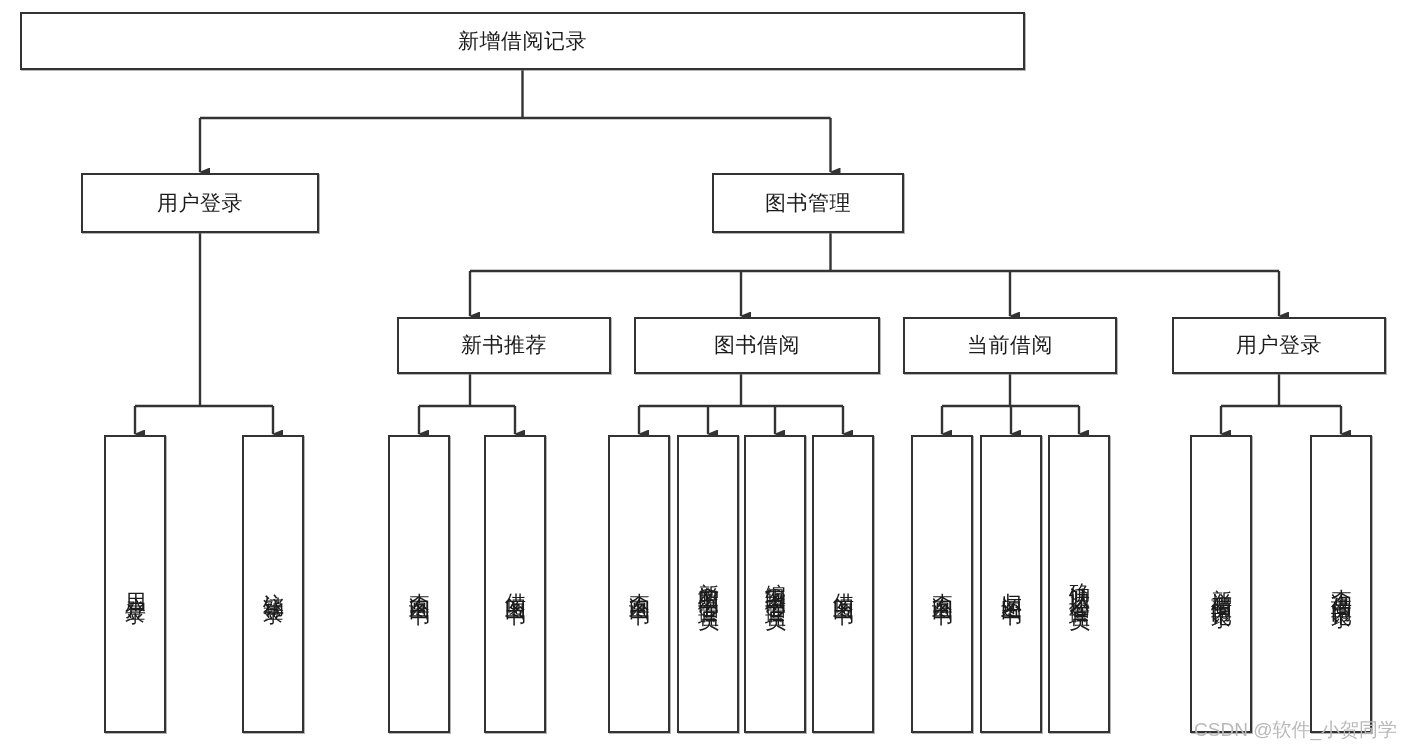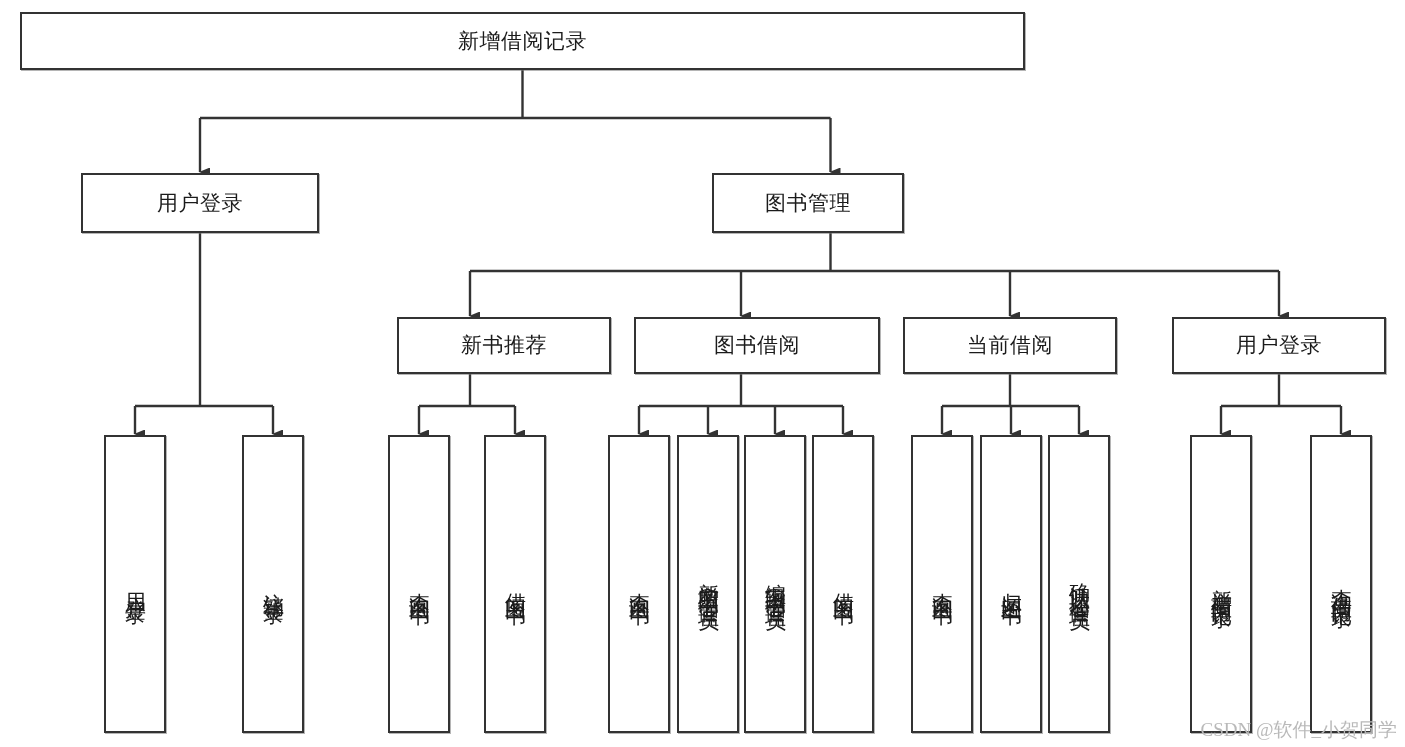--- a/index.html
+++ b/index.html
@@ -60,21 +60,21 @@
     height: 747px;
     pointer-events: none;
   }
   .watermark {
     position: absolute;
     right: 8px;
     bottom: 4px;
     font-size: 19px;
     color: #b9b9b9;
     white-space: nowrap;
-    font-family: Liberation Serif, serif;
+    font-family: Liberation Sans, sans-serif;
   }
 </style>
 </head>
 <body>
 
 <div id="diagram-root">
   <svg id="connector-layer" viewBox="0 0 1405 747" width="1405" height="747" xmlns="http://www.w3.org/2000/svg">
     <defs>
       <marker id="arrowhead" markerWidth="9" markerHeight="11" refX="4.5" refY="10" orient="auto" markerUnits="userSpaceOnUse">
         <polygon points="0,0 9,0 4.5,11" fill="#333333"></polygon>

